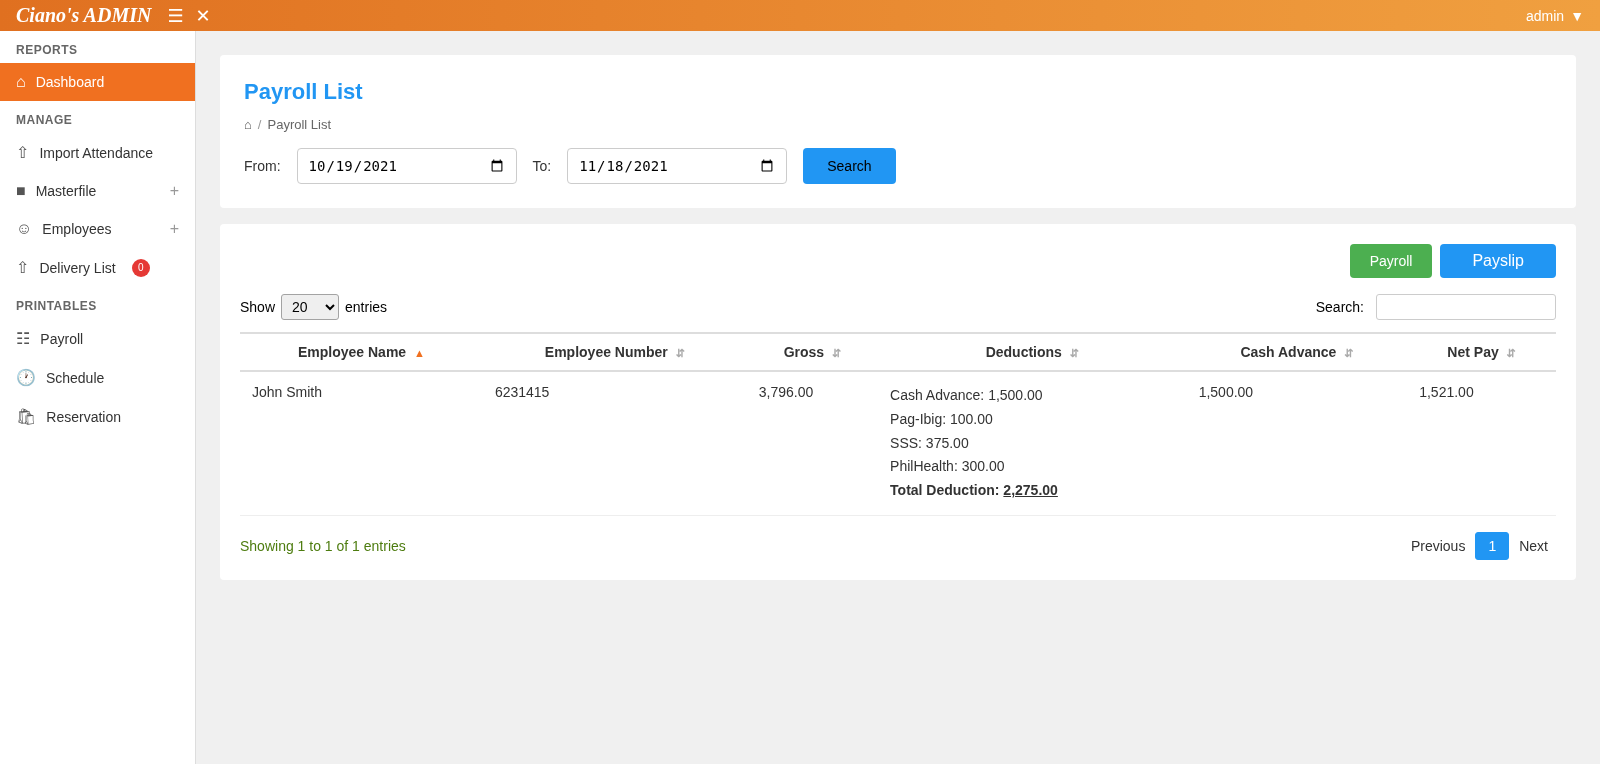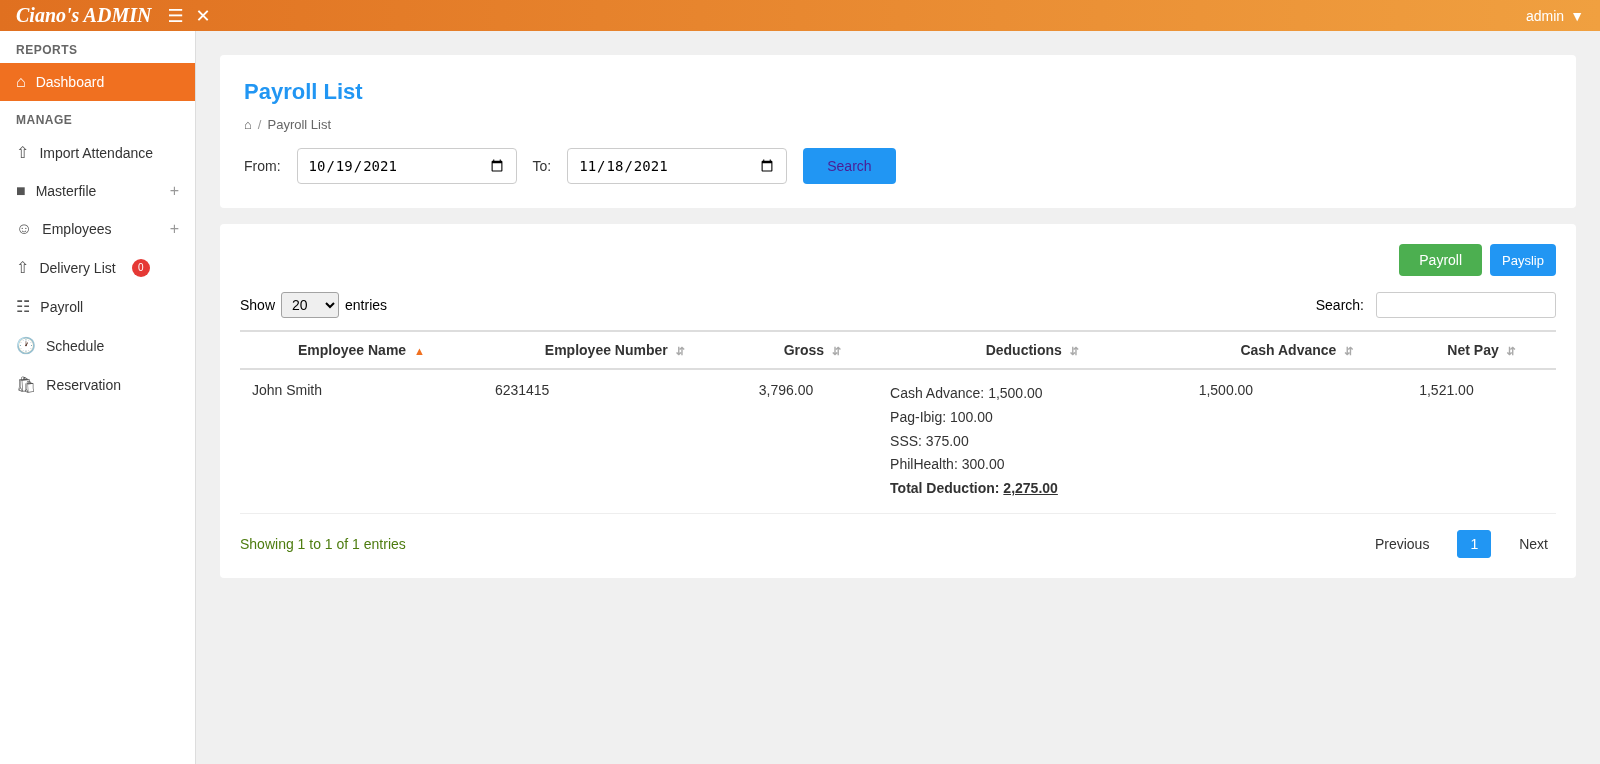--- a/index.html
+++ b/index.html
@@ -144,21 +144,21 @@
     }
     .date-input {
       border: 1px solid #ccc;
       border-radius: 4px;
       padding: 8px 10px;
       font-size: 14px;
       width: 220px;
     }
     .btn-search {
       background: #2196f3;
-      color: #4c1d95;
+      color: #000000;
       border: none;
       border-radius: 4px;
       padding: 10px 24px;
       font-size: 14px;
       cursor: pointer;
     }
 
     
     .table-card {
       background: white;
@@ -180,22 +180,22 @@
       border-radius: 4px;
       padding: 8px 20px;
       font-size: 14px;
       cursor: pointer;
     }
     .btn-payslip {
       background: #2196f3;
       color: white;
       border: none;
       border-radius: 4px;
-      padding: 8px 12px;
-      font-size: 13px;
+      padding: 8px 32px;
+      font-size: 16px;
       cursor: pointer;
     }
 
     
     .table-controls {
       display: flex;
       align-items: center;
       justify-content: space-between;
       margin-bottom: 12px;
     }
@@ -265,21 +265,21 @@
       display: flex;
       align-items: center;
       justify-content: space-between;
       margin-top: 16px;
       font-size: 14px;
     }
     .pagination-info { color: #4d7c0f; }
     .pagination-btns {
       display: flex;
       align-items: center;
-      gap: 20px;
+      gap: 2px;
     }
     .page-btn {
       border: 1px solid #ddd;
       background: white;
       padding: 5px 12px;
       cursor: pointer;
       font-size: 14px;
       border-radius: 3px;
     }
     .page-btn.active {
@@ -338,20 +338,21 @@
       <span>Employees</span>
       <span class="sidebar-plus">+</span>
     </div>
 
     <div class="sidebar-item">
       <span class="sidebar-icon">⇧</span>
       <span>Delivery List</span>
       <span class="sidebar-badge">0</span>
     </div>
 
+    <div class="sidebar-section-title">Printables</div>
 
     <div class="sidebar-item">
       <span class="sidebar-icon">☷</span>
       <span>Payroll</span>
     </div>
 
     <div class="sidebar-item">
       <span class="sidebar-icon">🕐</span>
       <span>Schedule</span>
     </div>

